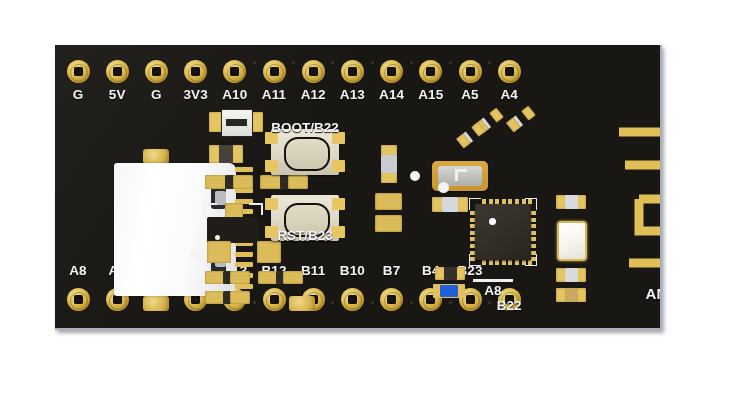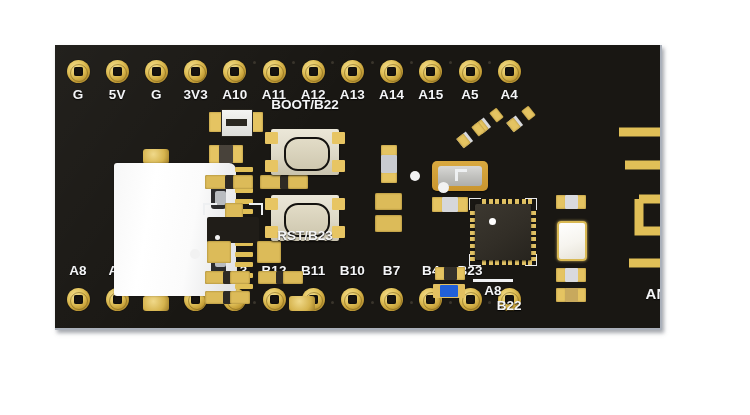--- a/index.html
+++ b/index.html
@@ -292,21 +292,21 @@
       <div class="pad-sq" style="left:175px;top:246px;width:20px;height:13px;"></div>
     </div>
 
     <div class="btn" style="left:216px;top:84px;">
       <div class="btn-leg" style="left:-6px;top:3px;"></div>
       <div class="btn-leg" style="right:-6px;top:3px;"></div>
       <div class="btn-leg" style="left:-6px;bottom:3px;"></div>
       <div class="btn-leg" style="right:-6px;bottom:3px;"></div>
       <div class="btn-cap"></div>
     </div>
-    <div class="silk" style="left:216px;top:52px;width:68px;">BOOT/B22</div>
+    <div class="silk" style="left:216px;top:75px;width:68px;">BOOT/B22</div>
 
     <div class="btn" style="left:216px;top:150px;">
       <div class="btn-leg" style="left:-6px;top:3px;"></div>
       <div class="btn-leg" style="right:-6px;top:3px;"></div>
       <div class="btn-leg" style="left:-6px;bottom:3px;"></div>
       <div class="btn-leg" style="right:-6px;bottom:3px;"></div>
       <div class="btn-cap"></div>
     </div>
     <div class="silk" style="left:214px;top:183px;width:72px;">RST/B23</div>
 

